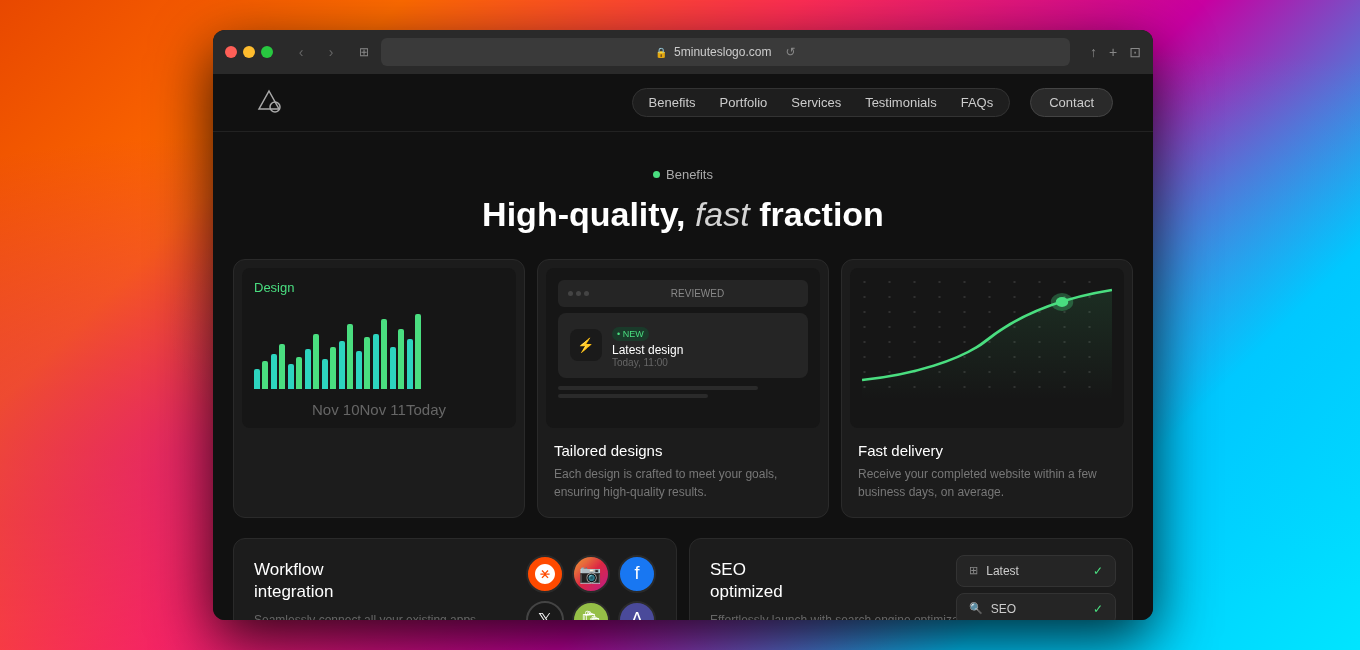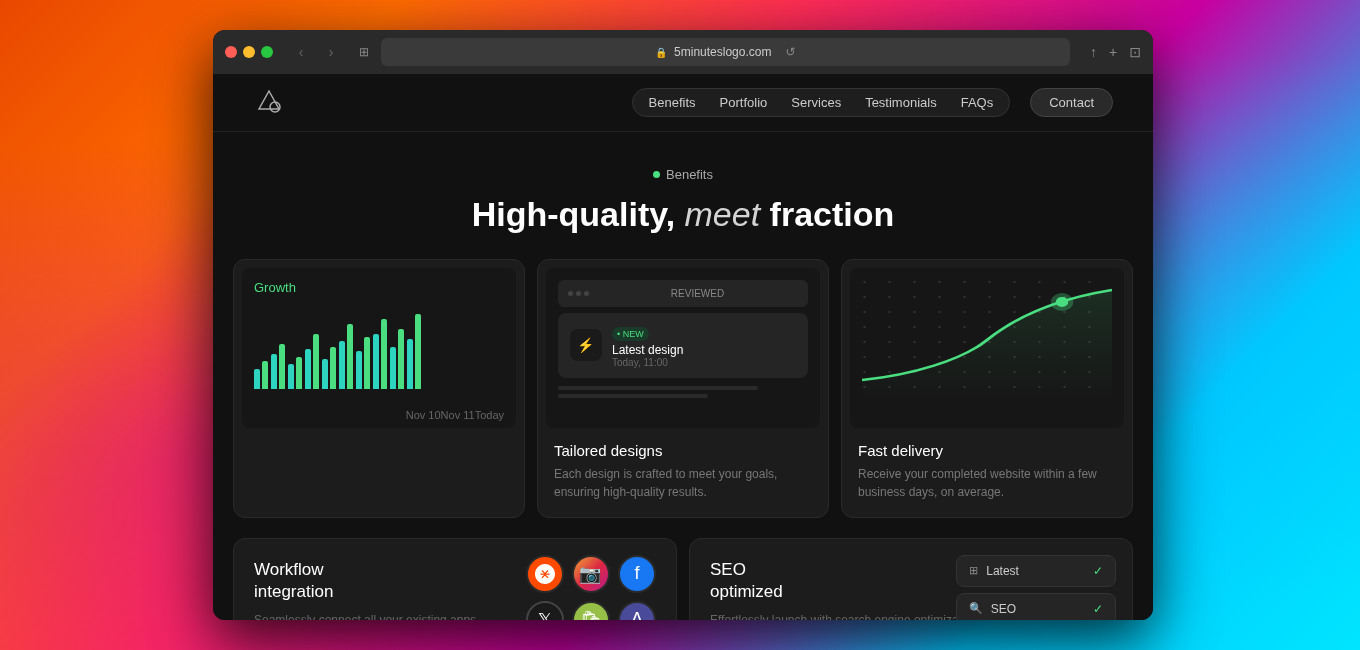--- a/index.html
+++ b/index.html
@@ -249,24 +249,24 @@
       align-items: flex-end;
     }
     .bar {
       width: 6px;
       border-radius: 2px 2px 0 0;
     }
     .bar-green { background: #4ade80; }
     .bar-teal { background: #2dd4bf; }
     .chart-dates {
       display: flex;
-      justify-content: flex-end;
+      justify-content: center;
       color: #666;
-      font-size: 11px;
-      margin-top: 16px;
+      font-size: 15px;
+      margin-top: 8px;
     }
 
     
     .design-preview {
       padding: 12px;
       height: 100%;
       position: relative;
     }
     .preview-bar {
       background: #252525;
@@ -500,31 +500,31 @@
       <div class="nav-contact">Contact</div>
     </nav>
 
     <div class="hero">
       <div class="section-badge">
         <span class="badge-dot"></span>
         <span>Benefits</span>
       </div>
       <h1 class="hero-title">
         <span>High-quality,</span>
-        <span class="accent"> meet</span>
+        <span class="accent"> fast</span>
         <span>fraction</span>
       </h1>
     </div>
 
     <div class="cards-grid">
 
       <div class="card">
         <div class="card-visual">
           <div class="growth-chart">
-            <div class="chart-label">Growth</div>
+            <div class="chart-label">Design</div>
             <div class="chart-bars">
               <div class="bar-group">
                 <div class="bar bar-teal" style="height:20px"></div>
                 <div class="bar bar-green" style="height:28px"></div>
               </div>
               <div class="bar-group">
                 <div class="bar bar-teal" style="height:35px"></div>
                 <div class="bar bar-green" style="height:45px"></div>
               </div>
               <div class="bar-group">

